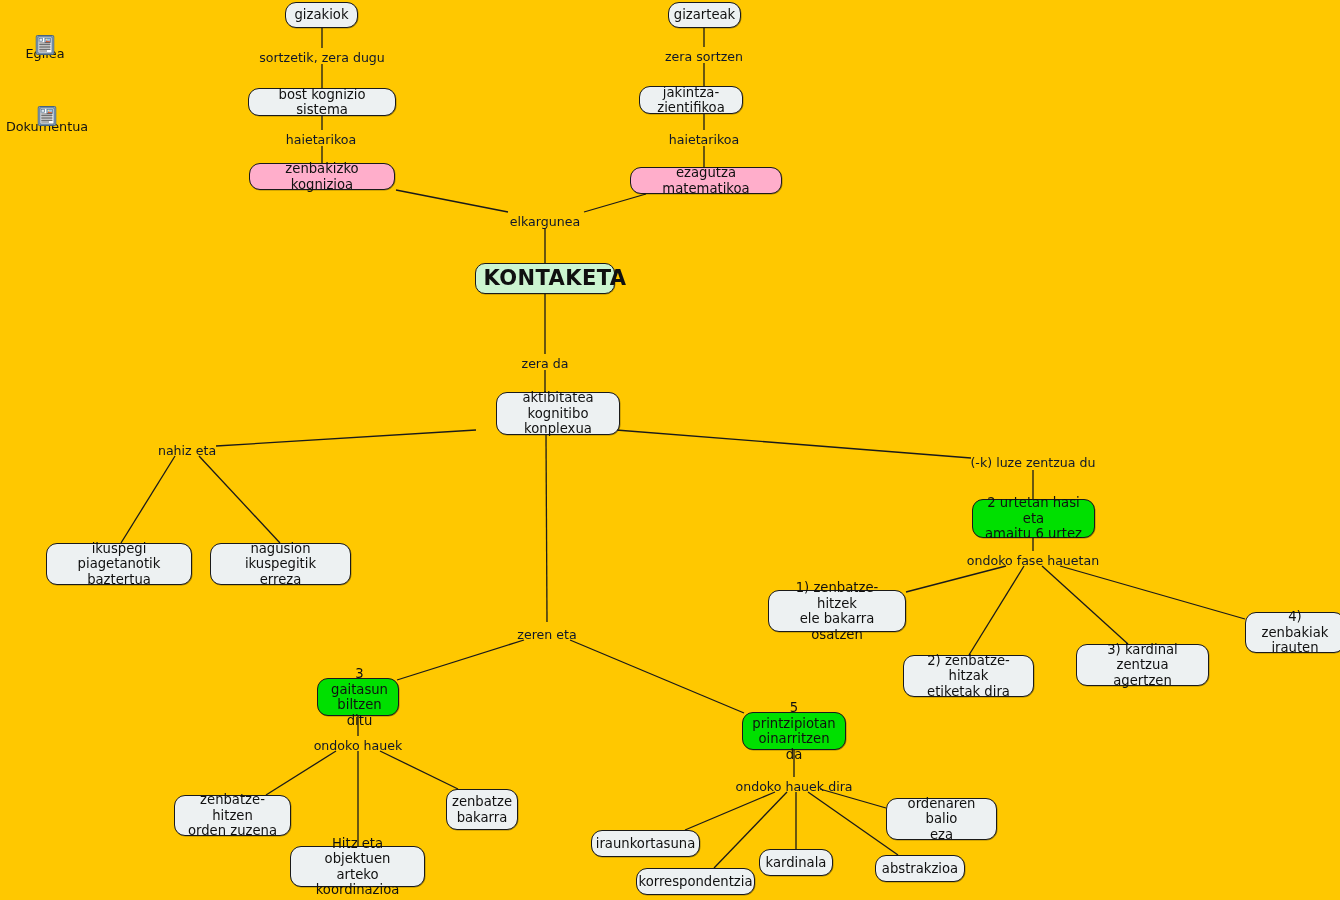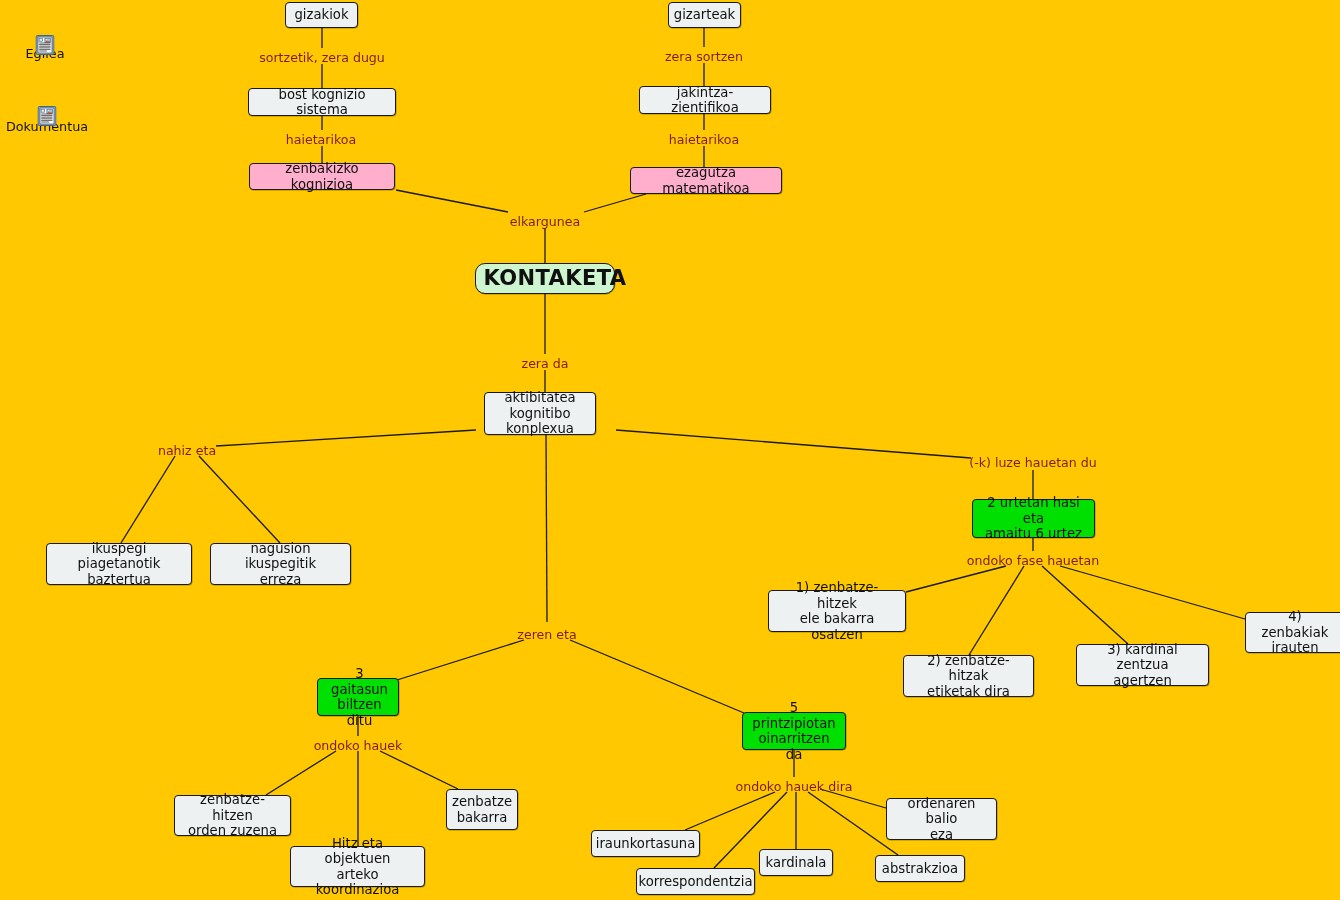--- a/index.html
+++ b/index.html
@@ -20,21 +20,21 @@
     left: 0;
     top: 0;
     width: 1340px;
     height: 900px;
     pointer-events: none;
   }
   .node {
     position: absolute;
     box-sizing: border-box;
     border: 1.4px solid #1a1a1a;
-    border-radius: 4px;
+    border-radius: 11px;
     background: #EDF1F2;
     color: #101010;
     font-size: 13.2px;
     line-height: 15.5px;
     text-align: center;
     display: flex;
     align-items: center;
     justify-content: center;
     padding: 3px 7px;
     white-space: pre-line;
@@ -47,21 +47,21 @@
     font-size: 21px;
     font-weight: bold;
     letter-spacing: 0.4px;
     border-width: 1.8px;
     border-radius: 10px;
   }
   .linklabel {
     position: absolute;
     font-size: 12.6px;
     line-height: 14px;
-    color: #7f1d1d;
+    color: #0f172a;
     white-space: nowrap;
     text-align: center;
     transform: translateX(-50%);
   }
   .side-label {
     position: absolute;
     font-size: 12.8px;
     color: #131313;
     white-space: nowrap;
     transform: translateX(-50%);
@@ -113,25 +113,25 @@
       <line x1="775" y1="792" x2="685" y2="830" stroke="#1a1a1a" stroke-width="1.3"></line>
       <line x1="787" y1="792" x2="714" y2="868" stroke="#1a1a1a" stroke-width="1.3"></line>
       <line x1="796" y1="792" x2="796" y2="849" stroke="#1a1a1a" stroke-width="1.3"></line>
       <line x1="808" y1="792" x2="898" y2="855" stroke="#1a1a1a" stroke-width="1.3"></line>
       <line x1="820" y1="789" x2="886" y2="808" stroke="#1a1a1a" stroke-width="1.3"></line>
     </svg>
   <div id="nodes-layer">
       <div class="node" style="left: 285px; top: 2px; width: 73px; height: 26px;">gizakiok</div>
       <div class="node" style="left: 668px; top: 2px; width: 73px; height: 26px;">gizarteak</div>
       <div class="node" style="left: 248px; top: 88px; width: 148px; height: 28px;">bost kognizio sistema</div>
-      <div class="node" style="left: 639px; top: 86px; width: 132px; height: 28px;">jakintza-zientifikoa</div>
+      <div class="node" style="left: 639px; top: 86px; width: 104px; height: 28px;">jakintza-zientifikoa</div>
       <div class="node pink" style="left: 249px; top: 163px; width: 146px; height: 27px;">zenbakizko kognizioa</div>
       <div class="node pink" style="left: 630px; top: 167px; width: 152px; height: 27px;">ezagutza matematikoa</div>
       <div class="node mint root" style="left: 475px; top: 263px; width: 140px; height: 31px; padding-left: 27px;">KONTAKETA</div>
-      <div class="node" style="left: 484px; top: 392px; width: 112px; height: 43px;">aktibitatea kognitibo
+      <div class="node" style="left: 496px; top: 392px; width: 124px; height: 43px;">aktibitatea kognitibo
 konplexua</div>
       <div class="node" style="left: 46px; top: 543px; width: 146px; height: 42px;">ikuspegi piagetanotik
 baztertua</div>
       <div class="node" style="left: 210px; top: 543px; width: 141px; height: 42px;">nagusion ikuspegitik
 erreza</div>
       <div class="node green" style="left: 972px; top: 499px; width: 123px; height: 39px;">2 urtetan hasi eta
 amaitu 6 urtez</div>
       <div class="node" style="left: 768px; top: 590px; width: 138px; height: 42px;">1) zenbatze-hitzek
 ele bakarra osatzen</div>
       <div class="node" style="left: 903px; top: 655px; width: 131px; height: 42px;">2) zenbatze-hitzak
@@ -158,21 +158,21 @@
 eza</div>
     </div>
   <div id="labels-layer">
       <div class="linklabel" style="left: 322px; top: 51px;">sortzetik, zera dugu</div>
       <div class="linklabel" style="left: 704px; top: 50px;">zera sortzen</div>
       <div class="linklabel" style="left: 321px; top: 133px;">haietarikoa</div>
       <div class="linklabel" style="left: 704px; top: 133px;">haietarikoa</div>
       <div class="linklabel" style="left: 545px; top: 215px;">elkargunea</div>
       <div class="linklabel" style="left: 545px; top: 357px;">zera da</div>
       <div class="linklabel" style="left: 187px; top: 444px; text-align: center;">nahiz eta</div>
-      <div class="linklabel" style="left: 1033px; top: 456px;">(-k) luze hauetan du</div>
+      <div class="linklabel" style="left: 1033px; top: 456px;">(-k) luze zentzua du</div>
       <div class="linklabel" style="left: 1033px; top: 554px;">ondoko fase hauetan</div>
       <div class="linklabel" style="left: 547px; top: 628px;">zeren eta</div>
       <div class="linklabel" style="left: 358px; top: 739px;">ondoko hauek</div>
       <div class="linklabel" style="left: 794px; top: 780px;">ondoko hauek dira</div>
     </div>
   <div id="side-layer">
       <div class="side-label" style="left: 45px; top: 19px;">Egilea</div>
       <div class="doc-icon" style="left: 45px; top: 35px;"><svg width="19" height="20" viewBox="0 0 19 20">
           <rect x="0.5" y="0.5" width="18" height="19" rx="1.5" fill="#8fa8bf" stroke="#46637f"></rect>
           <rect x="2.5" y="2" width="14" height="16" fill="#ffffff" stroke="#46637f" stroke-width="0.8"></rect>

